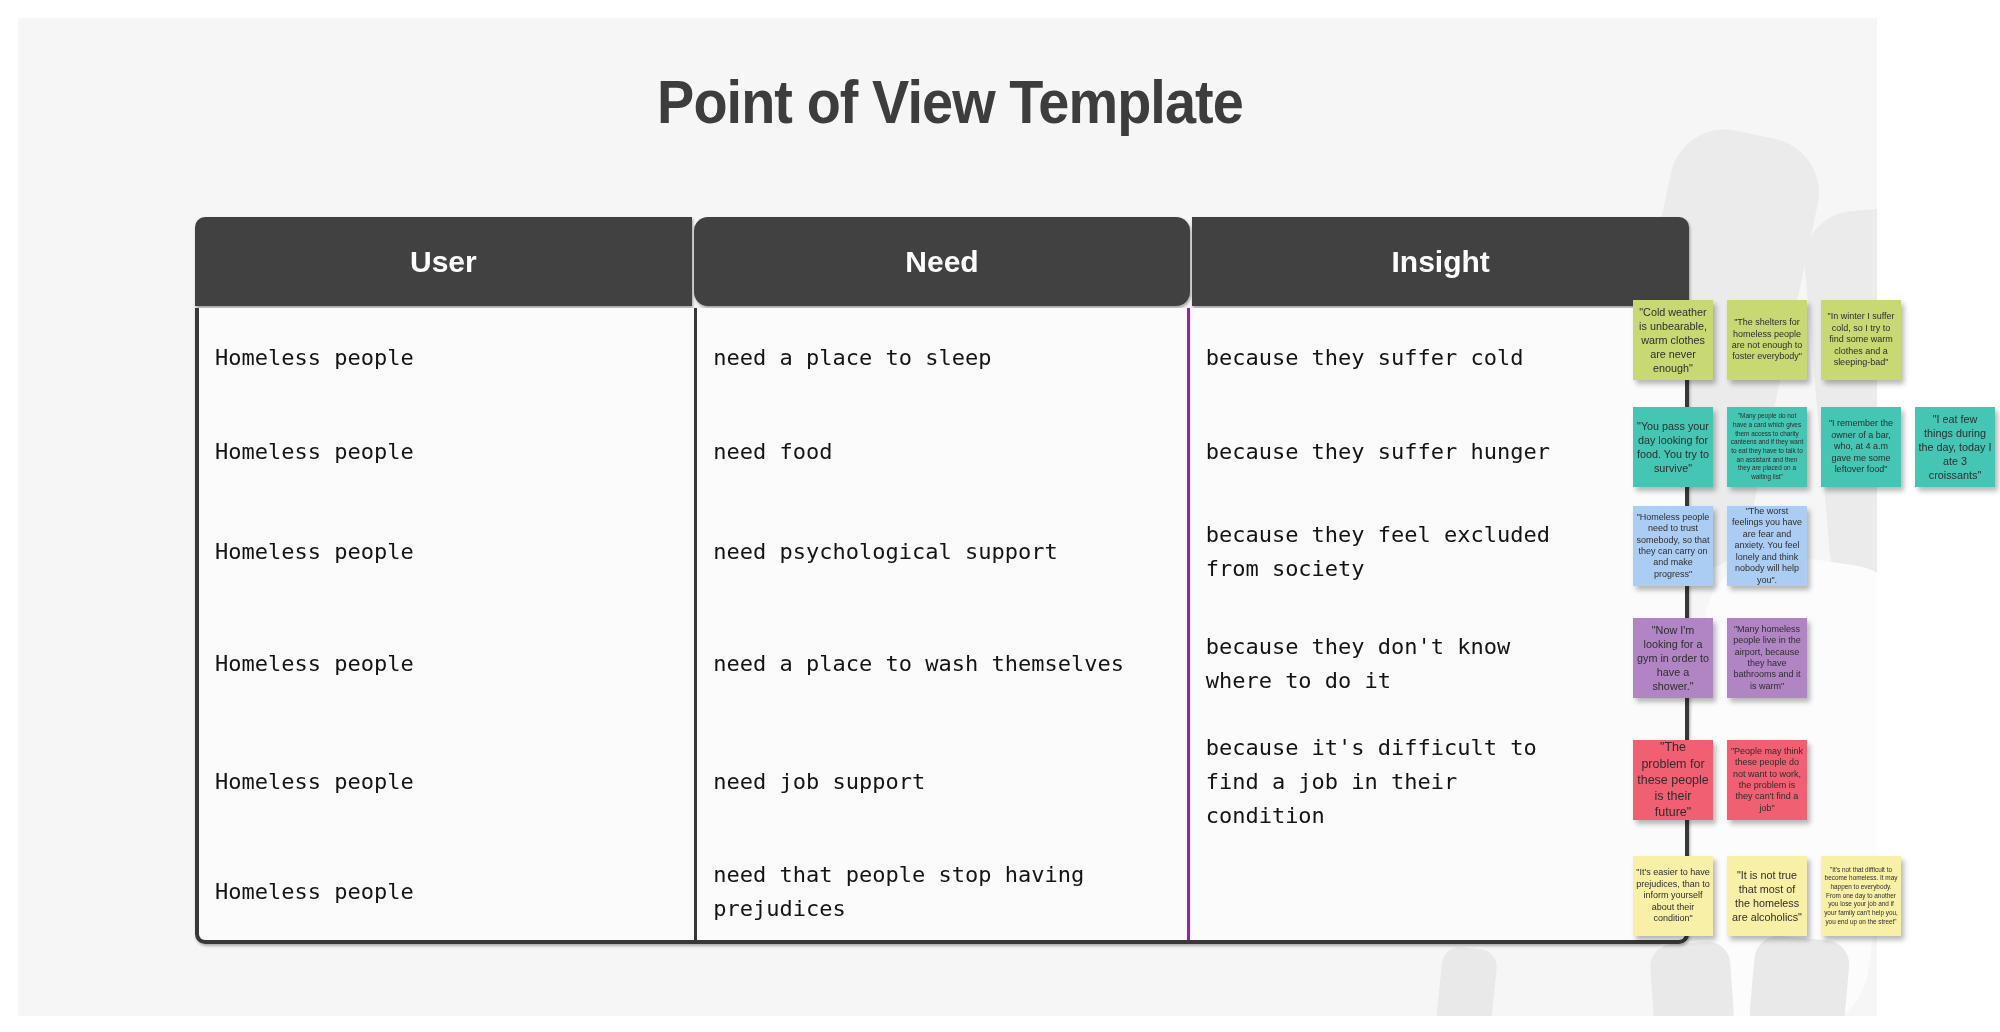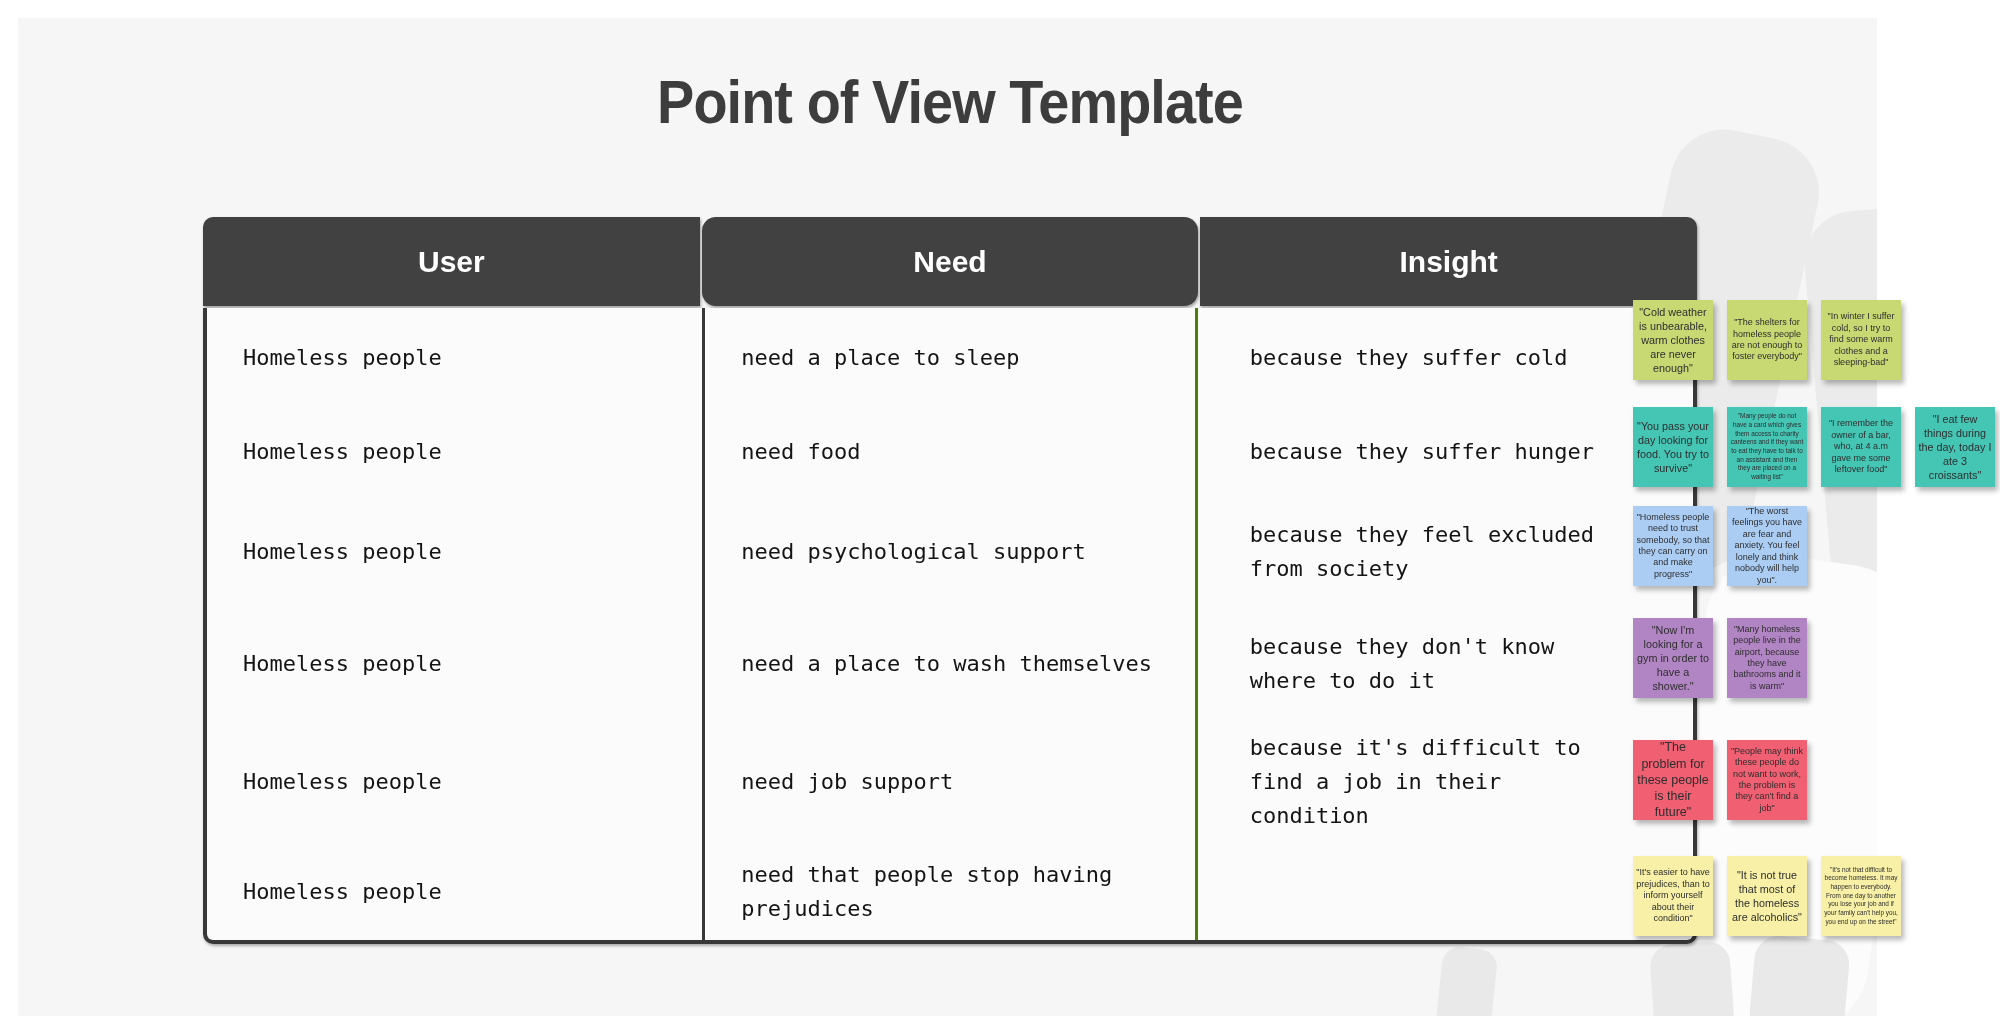--- a/index.html
+++ b/index.html
@@ -19,21 +19,21 @@
   .watermark{position:absolute;right:0;top:0;}
   .page-title{
     position:absolute;left:203px;top:66px;width:1494px;
     text-align:center;
     font-size:62px;font-weight:800;color:#3d3d3d;
     letter-spacing:-1px;
     transform:scaleX(0.9);transform-origin:center;
   }
   
   .pov-table{
-    position:absolute;left:203px;top:217px;
+    position:absolute;left:195px;top:217px;
     width:1494px;height:727px;
     display:flex;flex-direction:column;
   }
   .pov-header{
     display:grid;grid-template-columns:1fr 1fr 1fr;
     column-gap:2px;height:89px;margin-bottom:2px;
   }
   .pov-header .hcell{
     background:#414141;
     display:flex;align-items:center;justify-content:center;
@@ -47,27 +47,27 @@
     flex:1;background:#fbfbfb;
     border:4px solid #383838;border-top:none;
     border-radius:0 0 10px 10px;
     box-shadow:1px 2px 3px rgba(0,0,0,0.3);
     display:grid;
     grid-template-columns:1fr 1fr 1fr;
     grid-template-rows:100px 88px 112px 112px 123px 1fr;
   }
   .bcell{
     display:flex;align-items:center;
-    padding-left:36px;padding-right:16px;
+    padding-left:16px;padding-right:16px;
     font-family:"DejaVu Sans Mono","Liberation Mono",monospace;
     font-size:22px;line-height:34px;color:#141414;
   }
-  .bcell.c2{border-left:3px solid #383838;border-right:3px solid #4d7c0f;}
+  .bcell.c2{border-left:3px solid #383838;border-right:3px solid #a21caf;}
   .bcell.c2 span{max-width:420px;}
-  .bcell.c3 span{max-width:370px;margin-left:16px;}
+  .bcell.c3 span{max-width:370px;}
   
   #notes-layer{position:absolute;left:0;top:0;width:2000px;height:1032px;pointer-events:none;}
   .note-row{position:absolute;left:1633px;display:flex;gap:14px;}
   .note{
     width:80px;height:80px;box-sizing:border-box;
     display:flex;align-items:center;justify-content:center;
     text-align:center;padding:4px 3px;
     color:#2e2e2e;
     box-shadow:3px 4px 5px rgba(0,0,0,0.28);
     overflow:hidden;

